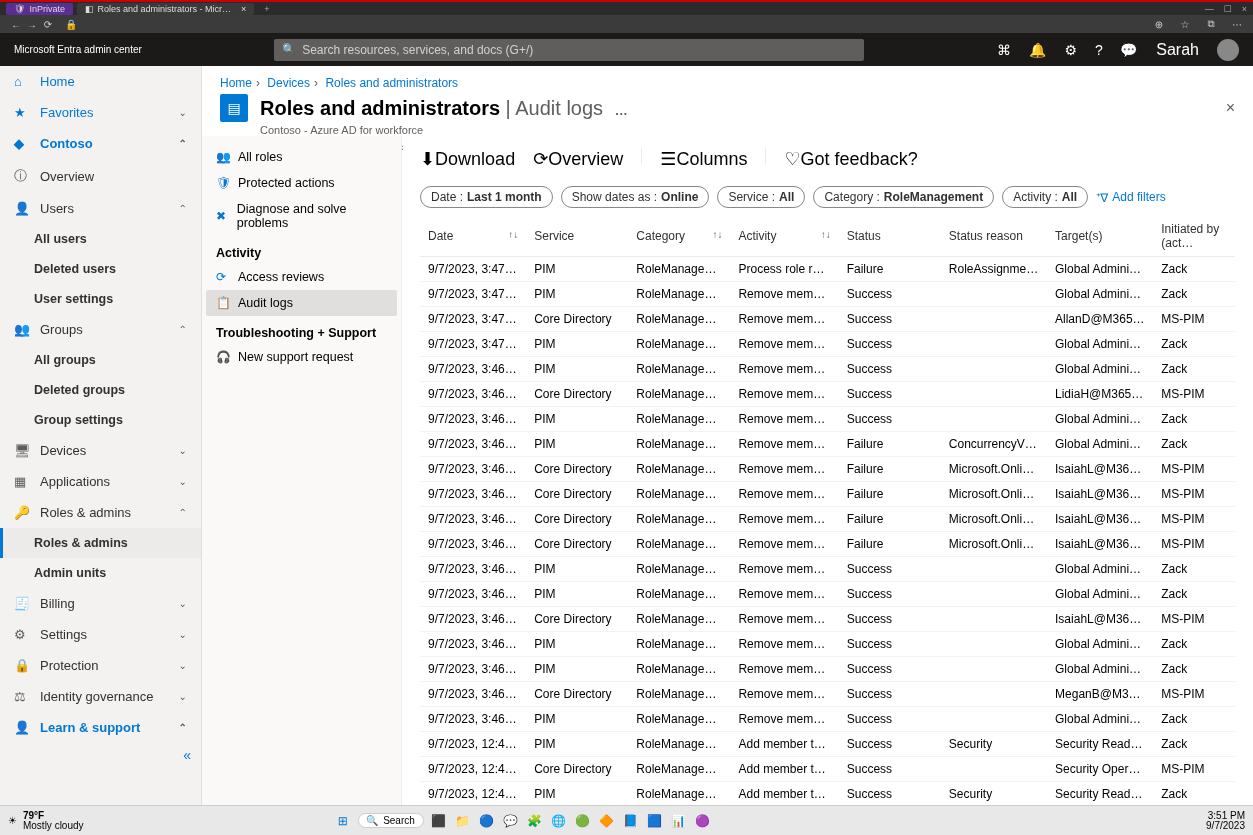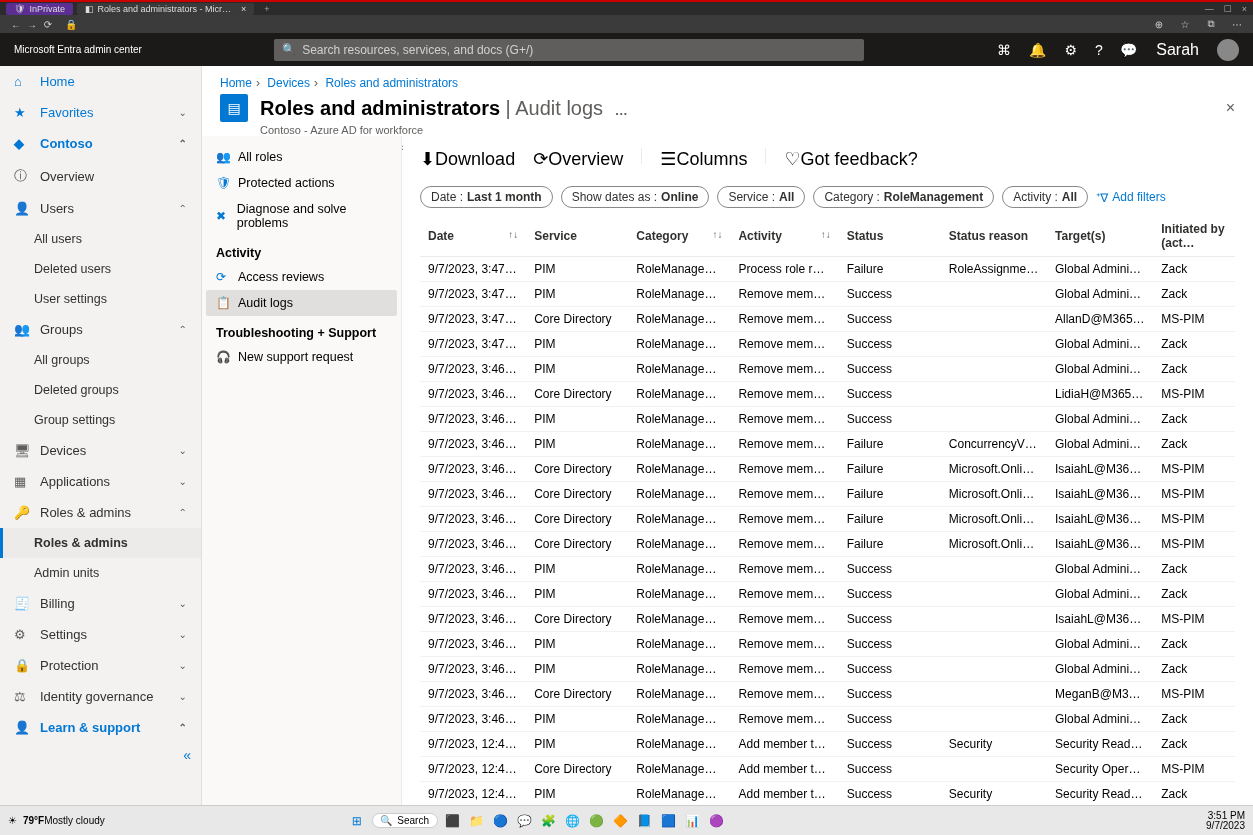--- a/index.html
+++ b/index.html
@@ -18,21 +18,21 @@
 .topbar .searchwrap { margin: 0 auto; width: 590px; height: 22px; background: #605e5c; border-radius: 2px; display: flex; align-items: center; padding: 0 8px; color: #d2d0ce; font-size: 12px; }
 .topbar .searchwrap .icon { margin-right: 6px; font-size: 11px; }
 .topbar .righticons { display: flex; gap: 18px; align-items: center; font-size: 14px; }
 .topbar .username { font-size: 16px; }
 .topbar .avatar { width: 22px; height: 22px; border-radius: 50%; background: #888; }
 
 .body { flex: 1; display: flex; overflow: hidden; }
 
 .leftnav { width: 202px; background: #f3f2f1; border-right: 1px solid #e1dfdd; overflow-y: auto; font-size: 13px; }
 .leftnav .item { display: flex; align-items: center; padding: 8px 14px; cursor: pointer; color: #323130; gap: 10px; }
-.leftnav .item.sub { padding-left: 34px; font-size: 12.5px; }
+.leftnav .item.sub { padding-left: 34px; font-size: 12.5px; font-weight: bold; }
 .leftnav .item.sel { border-left: 3px solid #0078d4; background: #edebe9; font-weight: 600; padding-left: 31px; }
 .leftnav .item.cat { font-weight: 600; }
 .leftnav .item .chev { margin-left: auto; font-size: 10px; color: #605e5c; }
 .leftnav .item .ic { width: 16px; font-size: 13px; color: #605e5c; }
 .leftnav .item.blue .ic, .leftnav .item.blue { color: #0078d4; }
 .leftnav .collapse { text-align: right; padding: 4px 10px; color: #0078d4; font-size: 14px; }
 
 .subnav { width: 200px; background: #faf9f8; border-right: 1px solid #edebe9; padding: 8px 4px; font-size: 12.5px; overflow-y: auto; }
 .subnav .sitem { display: flex; align-items: center; padding: 6px 10px; gap: 8px; cursor: pointer; border-radius: 2px; }
 .subnav .sitem.sel { background: #e1dfdd; }
@@ -50,26 +50,26 @@
 .header .closebtn { margin-left: auto; font-size: 16px; color: #605e5c; cursor: pointer; }
 .subtitle { padding: 0 18px 0 58px; font-size: 11px; color: #605e5c; margin-top: -4px; }
 
 .filters { padding: 8px 18px; display: flex; gap: 8px; font-size: 12px; }
 .filters .pill { border: 1px solid #8a8886; border-radius: 12px; padding: 3px 10px; cursor: pointer; display:flex; gap:4px; color:#323130; }
 .filters .pill b { font-weight: 600; }
 .filters .addf { color: #0078d4; display: flex; align-items: center; gap: 4px; cursor: pointer; }
 
 .tablewrap { flex: 1; overflow: auto; padding: 0 18px; }
 table { width: 100%; border-collapse: collapse; font-size: 12px; }
-th { text-align: left; padding: 6px 8px; font-weight: 700; border-bottom: 1px solid #edebe9; color: #323130; position: sticky; top:0; background:#fff; }
+th { text-align: left; padding: 6px 8px; font-weight: 400; border-bottom: 1px solid #edebe9; color: #323130; position: sticky; top:0; background:#fff; }
 th .sorter { float: right; color: #605e5c; font-size: 10px; }
 td { padding: 5px 8px; border-bottom: 1px solid #f3f2f1; white-space: nowrap; overflow: hidden; text-overflow: ellipsis; max-width: 0; }
 
 .taskbar { height: 30px; background: #e8e8e8; border-top: 1px solid #ccc; display: flex; align-items: center; padding: 0 8px; font-size: 10px; gap: 6px; }
-.taskbar .weather { display: flex; flex-direction: row; line-height: 10px; }
+.taskbar .weather { display: flex; flex-direction: column; line-height: 10px; }
 .taskbar .center { margin: 0 auto; display: flex; gap: 6px; align-items: center; }
 .taskbar .tb-icon { width: 18px; height: 18px; display:flex;align-items:center;justify-content:center;font-size:12px; }
 .taskbar .searchbox { background: #fff; border: 1px solid #ccc; border-radius: 10px; padding: 1px 8px; display: inline-flex; align-items: center; gap: 4px; font-size: 10px; }
 .taskbar .clock { margin-left: auto; display: flex; flex-direction: column; line-height: 10px; text-align: right; }
 
 col.c-date { width: 104px; }
 col.c-svc { width: 100px; }
 col.c-cat { width: 100px; }
 col.c-act { width: 106px; }
 col.c-status { width: 100px; }

